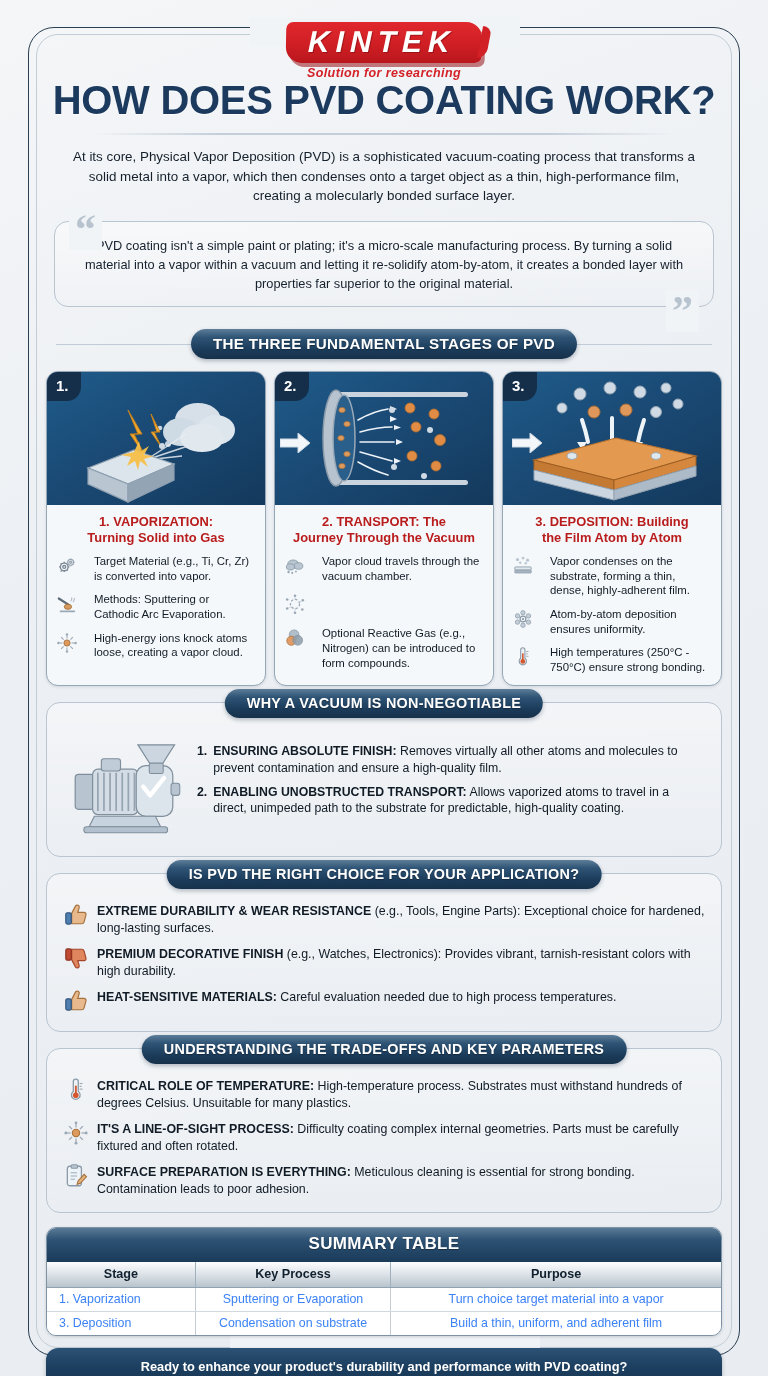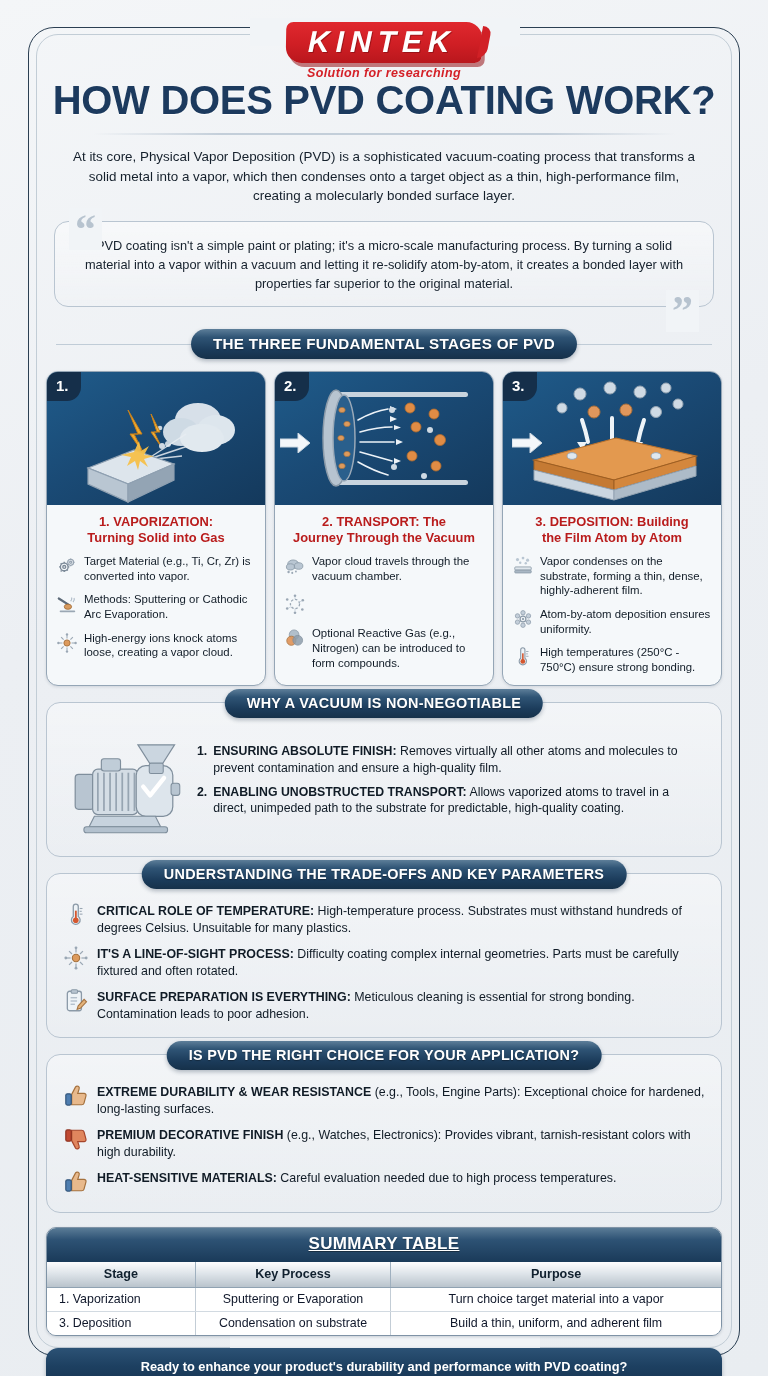--- a/index.html
+++ b/index.html
@@ -128,21 +128,21 @@
     background: #152f4a; color: #fff;
     font-size: 15px; font-weight: 700;
     padding: 5px 12px 7px 9px;
     border-bottom-right-radius: 14px;
   }
   .stage-body { padding: 9px 9px 11px; }
   .stage-title {
     text-align: center; font-size: 12.9px; font-weight: 700; color: #b91c1c;
     line-height: 1.24; margin-bottom: 8px;
   }
-  .bullet { display: flex; gap: 6px; margin-bottom: 9px; align-items: flex-start; }
+  .bullet { display: flex; gap: 16px; margin-bottom: 9px; align-items: flex-start; }
   .bullet:last-child { margin-bottom: 0; }
   .bullet .ico { flex: 0 0 22px; width: 22px; height: 24px; margin-top: 1px; }
   .bullet .btxt { font-size: 11.4px; line-height: 1.28; color: #111c27; font-weight: 500; }
 
   
   .arrow {
     position: absolute; top: 62px; width: 30px; height: 20px; z-index: 4;
   }
   .arrow.a1 { left: 234px; }
   .arrow.a2 { left: 466px; }
@@ -180,32 +180,31 @@
   
   .table-card {
     margin-top: 14px; border: 1.3px solid #7f93a6; border-radius: 10px;
     overflow: hidden; box-shadow: 0 1px 3px rgba(40,60,80,.2);
   }
   .table-title {
     background: linear-gradient(180deg,#5a7b96 0%,#2d5274 35%,#1a3a59 100%);
     color: #fff; text-align: center; font-size: 17px; font-weight: 700;
     padding: 6px 0 8px; letter-spacing: .3px;
     text-shadow: 0 1px 1px rgba(0,0,0,.35);
-    text-decoration: underline;
   }
   table { width: 100%; border-collapse: collapse; background: #fff; }
   th {
     background: linear-gradient(180deg,#fdfdfe 0%,#dfe5ea 45%,#b9c3cc 100%);
     color: #10202e; font-size: 12.6px; font-weight: 700;
     padding: 5px 4px 6px; border-right: 1px solid #9fb0bf;
     border-bottom: 1px solid #8fa2b2;
   }
   th:last-child { border-right: none; }
   td {
-    font-size: 12.4px; color: #0f172a; font-weight: 500;
+    font-size: 12.4px; color: #3b82f6; font-weight: 500;
     padding: 4px 0 5px; border-right: 1px solid #c3cdd6;
     border-bottom: 1px solid #d2dae1; text-align: center;
   }
   td:last-child { border-right: none; }
   tr:last-child td { border-bottom: none; }
   td.col0 { text-align: left; padding-left: 12px; }
 
   
   .cta {
     margin-top: 12px; border-radius: 12px;
@@ -582,20 +581,53 @@
         </span>
         <div class="vac-list">
           <div class="vac-item">
             <span class="n">1.</span>
             <span><b>ENSURING ABSOLUTE FINISH:</b><span> Removes virtually all other atoms and molecules to prevent contamination and ensure a high-quality film.</span></span>
           </div>
           <div class="vac-item">
             <span class="n">2.</span>
             <span><b>ENABLING UNOBSTRUCTED TRANSPORT:</b><span> Allows vaporized atoms to travel in a direct, unimpeded path to the substrate for predictable, high-quality coating.</span></span>
           </div>
+        </div>
+      </div>
+    </div>
+
+    <div class="panel" style="margin-top:16px;padding-top:20px;">
+      <span class="pill pill-float small">IS PVD THE RIGHT CHOICE FOR YOUR APPLICATION?</span>
+      <div style="margin-top:8px;">
+        <div class="irow">
+          <span class="ico">
+            <svg viewBox="0 0 24 24" width="26" height="26">
+                <path d="M8 10.5 L11.6 3.6 a1.9 1.9 0 0 1 3.3 1.8 L13.6 9.5 H19.4 a1.9 1.9 0 0 1 1.8 2.4 l-1.8 6.6 a2.2 2.2 0 0 1 -2.1 1.6 H8 Z" fill="#e8b98c" stroke="#a5713d" stroke-width="1.1"></path>
+                <rect x="2.6" y="10" width="5" height="10.4" rx="1.4" fill="#4f7eb0" stroke="#33567c" stroke-width="1.1"></rect>
+              </svg>
+          </span>
+          <span class="txt"><b>EXTREME DURABILITY &amp; WEAR RESISTANCE</b><span> (e.g., Tools, Engine Parts): Exceptional choice for hardened, long-lasting surfaces.</span></span>
+        </div>
+        <div class="irow">
+          <span class="ico">
+            <svg viewBox="0 0 24 24" width="26" height="26">
+                <path d="M8 13.5 L11.6 20.4 a1.9 1.9 0 0 0 3.3 -1.8 L13.6 14.5 H19.4 a1.9 1.9 0 0 0 1.8 -2.4 l-1.8 -6.6 a2.2 2.2 0 0 0 -2.1 -1.6 H8 Z" fill="#e0865e" stroke="#a5452b" stroke-width="1.1"></path>
+                <rect x="2.6" y="3.6" width="5" height="10.4" rx="1.4" fill="#c14a33" stroke="#8f3220" stroke-width="1.1"></rect>
+              </svg>
+          </span>
+          <span class="txt"><b>PREMIUM DECORATIVE FINISH</b><span> (e.g., Watches, Electronics): Provides vibrant, tarnish-resistant colors with high durability.</span></span>
+        </div>
+        <div class="irow">
+          <span class="ico">
+            <svg viewBox="0 0 24 24" width="26" height="26">
+                <path d="M8 10.5 L11.6 3.6 a1.9 1.9 0 0 1 3.3 1.8 L13.6 9.5 H19.4 a1.9 1.9 0 0 1 1.8 2.4 l-1.8 6.6 a2.2 2.2 0 0 1 -2.1 1.6 H8 Z" fill="#e8b98c" stroke="#a5713d" stroke-width="1.1"></path>
+                <rect x="2.6" y="10" width="5" height="10.4" rx="1.4" fill="#4f7eb0" stroke="#33567c" stroke-width="1.1"></rect>
+              </svg>
+          </span>
+          <span class="txt"><b>HEAT-SENSITIVE MATERIALS:</b><span> Careful evaluation needed due to high process temperatures.</span></span>
         </div>
       </div>
     </div>
 
     <div class="panel" style="margin-top:16px;padding-top:20px;">
       <span class="pill pill-float small">UNDERSTANDING THE TRADE-OFFS AND KEY PARAMETERS</span>
       <div style="margin-top:8px;">
         <div class="irow">
           <span class="ico">
             <svg viewBox="0 0 24 24" width="26" height="26">
@@ -646,53 +678,20 @@
                   <line x1="7" y1="15" x2="11" y2="15"></line>
                 </g>
                 <path d="M14 16.5 L19.5 10.5 l2.2 2.2 L16 18.8 l-3 .9 Z" fill="#e3b27a" stroke="#a5713d" stroke-width="1"></path>
               </svg>
           </span>
           <span class="txt"><b>SURFACE PREPARATION IS EVERYTHING:</b><span> Meticulous cleaning is essential for strong bonding. Contamination leads to poor adhesion.</span></span>
         </div>
       </div>
     </div>
 
-    <div class="panel" style="margin-top:16px;padding-top:20px;">
-      <span class="pill pill-float small">IS PVD THE RIGHT CHOICE FOR YOUR APPLICATION?</span>
-      <div style="margin-top:8px;">
-        <div class="irow">
-          <span class="ico">
-            <svg viewBox="0 0 24 24" width="26" height="26">
-                <path d="M8 10.5 L11.6 3.6 a1.9 1.9 0 0 1 3.3 1.8 L13.6 9.5 H19.4 a1.9 1.9 0 0 1 1.8 2.4 l-1.8 6.6 a2.2 2.2 0 0 1 -2.1 1.6 H8 Z" fill="#e8b98c" stroke="#a5713d" stroke-width="1.1"></path>
-                <rect x="2.6" y="10" width="5" height="10.4" rx="1.4" fill="#4f7eb0" stroke="#33567c" stroke-width="1.1"></rect>
-              </svg>
-          </span>
-          <span class="txt"><b>EXTREME DURABILITY &amp; WEAR RESISTANCE</b><span> (e.g., Tools, Engine Parts): Exceptional choice for hardened, long-lasting surfaces.</span></span>
-        </div>
-        <div class="irow">
-          <span class="ico">
-            <svg viewBox="0 0 24 24" width="26" height="26">
-                <path d="M8 13.5 L11.6 20.4 a1.9 1.9 0 0 0 3.3 -1.8 L13.6 14.5 H19.4 a1.9 1.9 0 0 0 1.8 -2.4 l-1.8 -6.6 a2.2 2.2 0 0 0 -2.1 -1.6 H8 Z" fill="#e0865e" stroke="#a5452b" stroke-width="1.1"></path>
-                <rect x="2.6" y="3.6" width="5" height="10.4" rx="1.4" fill="#c14a33" stroke="#8f3220" stroke-width="1.1"></rect>
-              </svg>
-          </span>
-          <span class="txt"><b>PREMIUM DECORATIVE FINISH</b><span> (e.g., Watches, Electronics): Provides vibrant, tarnish-resistant colors with high durability.</span></span>
-        </div>
-        <div class="irow">
-          <span class="ico">
-            <svg viewBox="0 0 24 24" width="26" height="26">
-                <path d="M8 10.5 L11.6 3.6 a1.9 1.9 0 0 1 3.3 1.8 L13.6 9.5 H19.4 a1.9 1.9 0 0 1 1.8 2.4 l-1.8 6.6 a2.2 2.2 0 0 1 -2.1 1.6 H8 Z" fill="#e8b98c" stroke="#a5713d" stroke-width="1.1"></path>
-                <rect x="2.6" y="10" width="5" height="10.4" rx="1.4" fill="#4f7eb0" stroke="#33567c" stroke-width="1.1"></rect>
-              </svg>
-          </span>
-          <span class="txt"><b>HEAT-SENSITIVE MATERIALS:</b><span> Careful evaluation needed due to high process temperatures.</span></span>
-        </div>
-      </div>
-    </div>
-
     <div class="table-card">
       <div class="table-title">SUMMARY TABLE</div>
       <table>
         <thead>
           <tr>
             <th style="width:22%;">Stage</th>
             <th style="width:29%;">Key Process</th>
             <th>Purpose</th>
           </tr>
         </thead>

